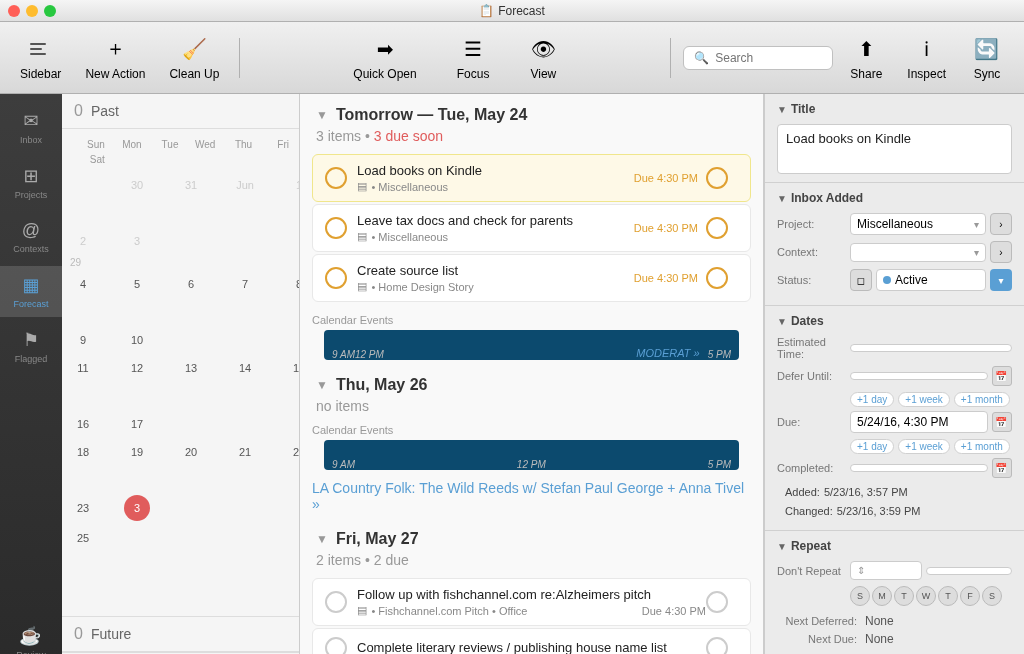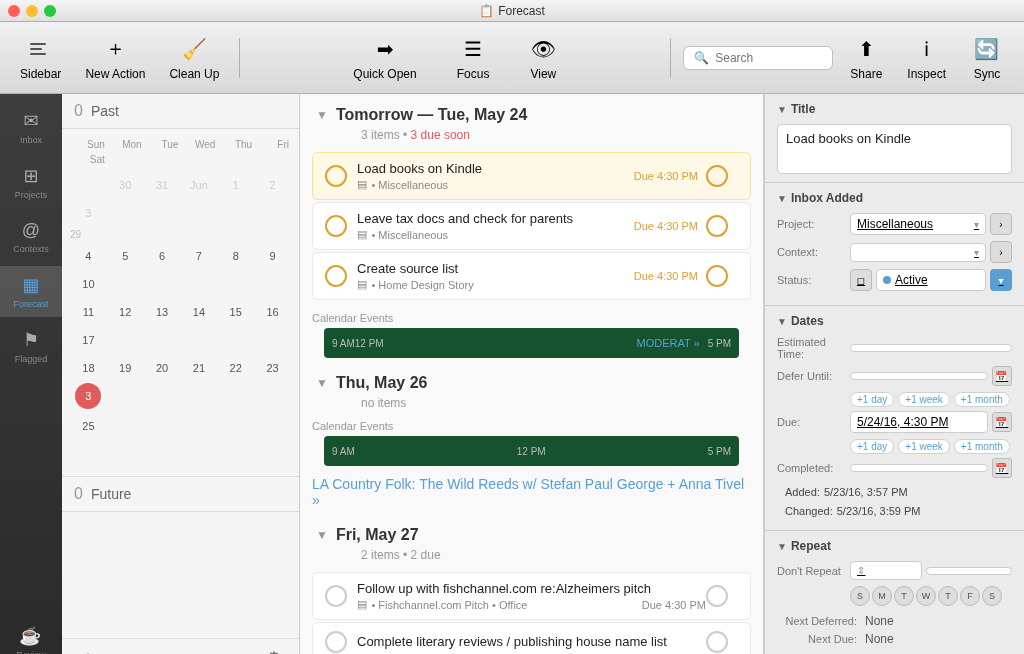--- a/index.html
+++ b/index.html
@@ -30,68 +30,68 @@
     .sidebar-spacer { flex: 1; }
     
     
     .calendar-panel { width: 238px; background: #f5f5f5; border-right: 1px solid #ccc; display: flex; flex-direction: column; overflow: hidden; }
     .calendar-header { padding: 8px 12px; display: flex; align-items: center; gap: 8px; border-bottom: 1px solid #ddd; }
     .count-badge { font-size: 16px; font-weight: 300; color: #999; }
     .section-title { font-size: 14px; color: #666; }
     .calendar-grid { padding: 8px; }
     .cal-header-row { display: grid; grid-template-columns: repeat(6, 1fr); text-align: right; margin-bottom: 4px; }
     .cal-day-header { font-size: 10px; color: #999; padding: 2px; }
-    .cal-row { display: grid; grid-template-columns: repeat(6, 1fr); }
+    .cal-row { display: grid; grid-template-columns: repeat(5, 1fr); gap: 28px; }
     .cal-cell { font-size: 11px; text-align: center; padding: 3px 2px; color: #555; cursor: pointer; border-radius: 50%; width: 26px; height: 26px; display: flex; align-items: center; justify-content: center; margin: 1px auto; }
     .cal-cell.today { background: #e05c5c; color: white; border-radius: 50%; }
     .cal-cell.dimmed { color: #ccc; }
     .future-header { padding: 8px 12px; display: flex; align-items: center; gap: 8px; border-top: 1px solid #ddd; border-bottom: 1px solid #ddd; }
     .add-bar { display: flex; align-items: center; justify-content: space-between; padding: 6px 12px; border-top: 1px solid #ddd; margin-top: auto; }
     .add-btn { cursor: pointer; color: #666; font-size: 16px; padding: 2px 6px; border-radius: 4px; }
     
     
     .content { flex: 1; background: #f9f9f9; overflow-y: auto; border-right: 1px solid #ccc; }
     
     
     .day-section { padding: 12px 16px 4px; }
     .day-header { display: flex; align-items: center; gap: 8px; margin-bottom: 4px; }
     .day-chevron { color: #999; font-size: 12px; cursor: pointer; }
     .day-title { font-size: 16px; font-weight: 600; color: #333; }
-    .day-meta { font-size: 12px; color: #999; margin-left: 45px; }
+    .day-meta { font-size: 14px; color: #999; }
     .day-meta .due-soon { color: #e05c5c; }
     
     .task-item { display: flex; align-items: center; padding: 8px 12px; margin: 2px 0; border-radius: 6px; background: white; border: 1px solid #e8e8e8; cursor: pointer; }
     .task-item.active-task { background: #fef9e7; border: 1px solid #f0e68c; }
     .task-check { width: 22px; height: 22px; border: 2px solid #e0a030; border-radius: 50%; margin-right: 10px; flex-shrink: 0; cursor: pointer; display: flex; align-items: center; justify-content: center; }
     .task-check.orange { border-color: #e0a030; }
     .task-check.gray { border-color: #ccc; }
     .task-info { flex: 1; }
     .task-name { font-size: 13px; color: #222; margin-bottom: 2px; }
     .task-sub { font-size: 11px; color: #888; display: flex; align-items: center; gap: 4px; }
     .task-due { font-size: 11px; color: #e0a030; margin-left: auto; padding: 0 8px; }
     
     .calendar-events-label { font-size: 11px; color: #999; padding: 6px 12px 4px; }
-    .timeline { background: #14532d; margin: 0 12px; border-radius: 4px; height: 30px; display: flex; align-items: center; padding: 0 8px; justify-content: space-between; }
+    .timeline { background: #0c4a6e; margin: 0 12px; border-radius: 4px; height: 30px; display: flex; align-items: flex-end; padding: 0 8px; justify-content: space-between; font-style: italic; }
     .timeline-label { font-size: 10px; color: #bbb; }
     .moderat-link { font-size: 11px; color: #5a9fd4; cursor: pointer; }
     .event-item { padding: 6px 12px; }
     .event-link { font-size: 14px; color: #5a9fd4; cursor: pointer; text-decoration: none; }
     
     
     .inspector { width: 260px; background: #ebebeb; overflow-y: auto; border-left: 1px solid #ccc; }
     .inspector-section { padding: 8px 12px; border-bottom: 1px solid #d0d0d0; }
     .inspector-section-header { display: flex; align-items: center; gap: 4px; margin-bottom: 8px; }
     .inspector-section-title { font-size: 12px; font-weight: 600; color: #444; }
     .section-arrow { font-size: 10px; color: #666; cursor: pointer; }
     .field-value-box { background: white; border: 1px solid #ccc; border-radius: 4px; padding: 6px 8px; font-size: 13px; color: #222; min-height: 30px; width: 100%; }
     .field-multiline { min-height: 50px; }
     
     .form-row { display: flex; align-items: center; margin-bottom: 6px; }
     .form-label { font-size: 11px; color: #777; width: 65px; margin-right: 8px; flex-shrink: 0; }
-    .form-control { flex: 1; text-decoration: underline; }
+    .form-control { flex: 1; }
     .select-box { background: white; border: 1px solid #ccc; border-radius: 4px; padding: 3px 6px; font-size: 12px; display: flex; align-items: center; justify-content: space-between; cursor: pointer; }
     .select-arrow { font-size: 10px; color: #999; }
     .nav-btn { width: 22px; height: 22px; background: #ddd; border: 1px solid #bbb; border-radius: 4px; display: flex; align-items: center; justify-content: center; cursor: pointer; font-size: 10px; margin-left: 4px; }
     
     .status-row { display: flex; align-items: center; gap: 4px; }
     .status-icon-btn { width: 22px; height: 22px; background: #ddd; border: 1px solid #bbb; border-radius: 4px; display: flex; align-items: center; justify-content: center; cursor: pointer; font-size: 10px; }
     .status-select { flex: 1; background: white; border: 1px solid #ccc; border-radius: 4px; padding: 3px 6px; font-size: 12px; display: flex; align-items: center; gap: 4px; }
     .status-dot { width: 8px; height: 8px; background: #5a9fd4; border-radius: 50%; }
     .status-arrow-btn { width: 22px; height: 22px; background: #5a9fd4; border-radius: 4px; display: flex; align-items: center; justify-content: center; cursor: pointer; color: white; font-size: 10px; }
     

